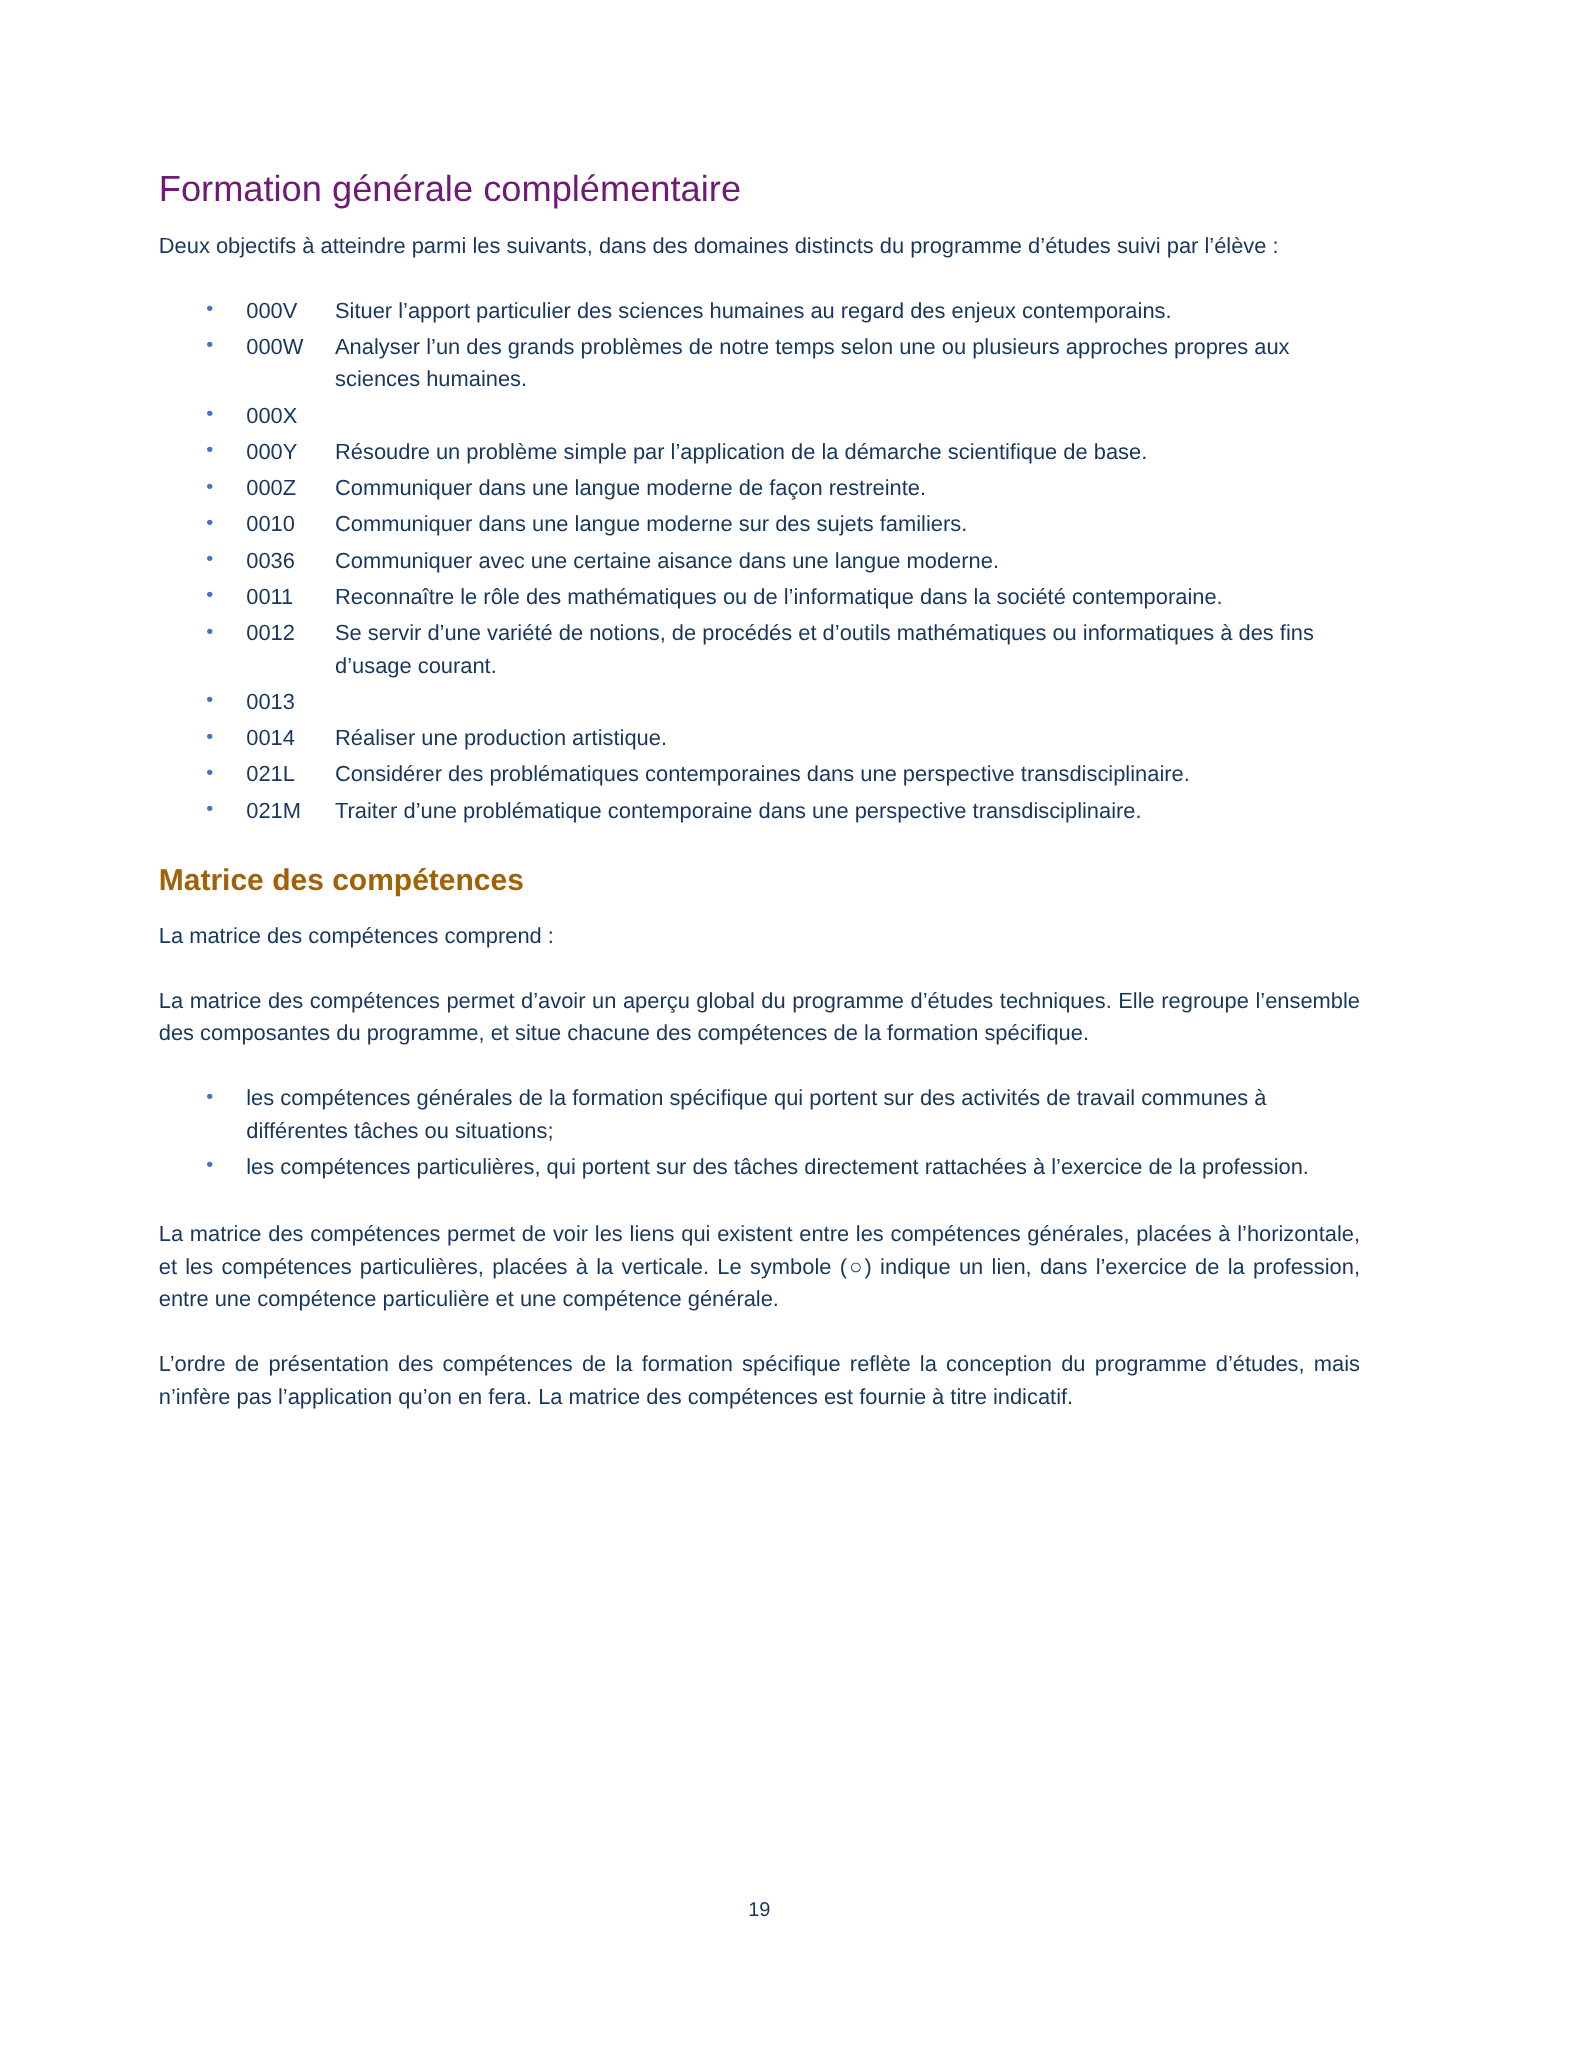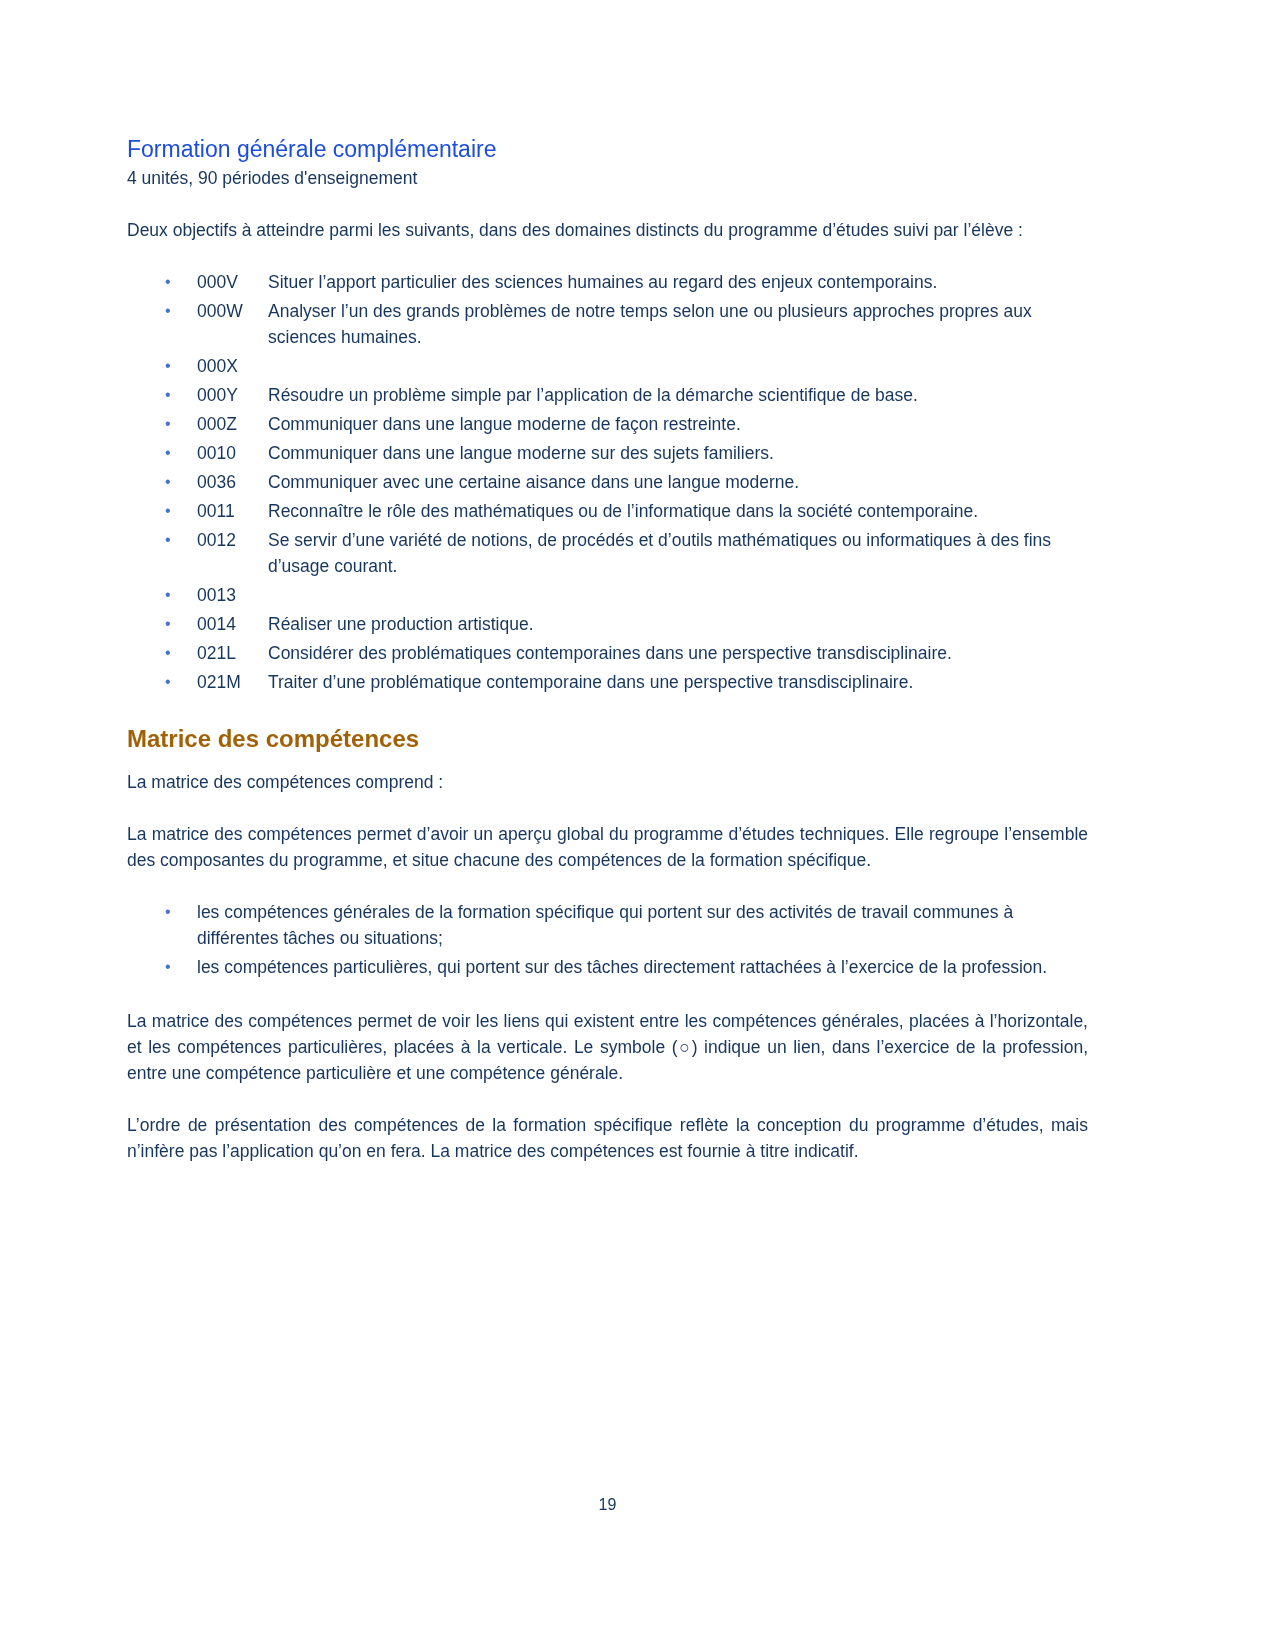--- a/index.html
+++ b/index.html
@@ -10,24 +10,24 @@
   }
   .page {
     position: relative;
     width: 1275px;
     height: 1650px;
     margin: 0 auto;
     background: #ffffff;
     padding: 136px 187px 0 127px;
   }
   .title-light {
-    font-size: 23px;
+    font-size: 29px;
     font-weight: 400;
-    color: #1d4ed8;
-    margin-bottom: 2px;
+    color: #701a75;
+    margin-bottom: 14px;
   }
   .subtitle {
     font-size: 17.5px;
     line-height: 26px;
     margin-bottom: 26px;
   }
   p.body-para {
     font-size: 17.5px;
     line-height: 26px;
     text-align: justify;
@@ -70,35 +70,34 @@
     display: flex;
     align-items: flex-start;
     font-size: 17.5px;
     line-height: 26px;
     margin-bottom: 3px;
   }
   .bullet-item .obj-bullet { flex: 0 0 32px; }
   .bullet-text { flex: 1; }
   .page-number {
     position: absolute;
-    bottom: 136px;
+    bottom: 112px;
     left: 127px;
     width: 961px;
     text-align: center;
     font-size: 16px;
   }
 </style>
 </head>
 <body>
 
 <div class="page">
 
   <section>
     <h2 class="title-light">Formation générale complémentaire</h2>
-    <div class="subtitle">4 unités, 90 périodes d'enseignement</div>
     <p class="body-para">Deux objectifs à atteindre parmi les suivants, dans des domaines distincts du programme d’études suivi par l’élève :</p>
 
     <ul class="objectives">
       <li class="obj-item">
         <span class="obj-bullet">•</span>
         <span class="obj-code">000V</span>
         <span class="obj-text">Situer l’apport particulier des sciences humaines au regard des enjeux contemporains.</span>
       </li>
       <li class="obj-item">
         <span class="obj-bullet">•</span>

